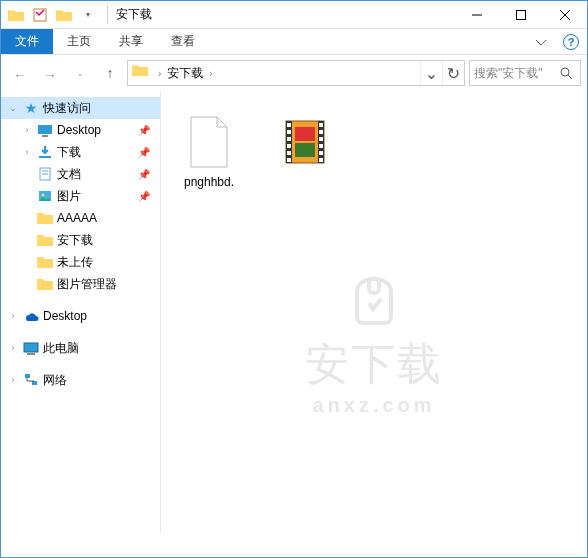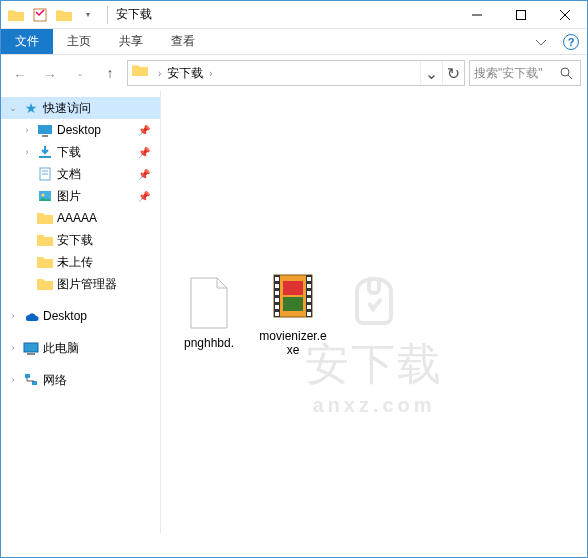--- a/index.html
+++ b/index.html
@@ -43,21 +43,21 @@
 
 .tree { width: 160px; border-right: 1px solid #e8e8e8; overflow-y: auto; padding-top: 6px; font-size: 12px; }
 .tree-item { display: flex; align-items: center; height: 22px; padding-left: 6px; gap: 3px; white-space: nowrap; }
 .tree-item.selected { background: #cde8ff; }
 .tree-item .expander { width: 12px; color: #888; font-size: 9px; text-align: center; }
 .tree-item .ticon { width: 18px; height: 18px; display: flex; align-items: center; justify-content: center; }
 .tree-item.level2 { padding-left: 20px; }
 .tree-sep { height: 10px; }
 
 
-.content { flex: 1; padding: 18px 8px; display: flex; align-items: center; gap: 4px; position: relative; }
+.content { flex: 1; padding: 18px 8px; display: flex; align-items: flex-start; gap: 16px; position: relative; }
 .file-item { width: 80px; display: flex; flex-direction: column; align-items: center; text-align: center; padding: 4px; }
 .file-item.selected { background: #cde8ff; border: 1px solid #8cc7f7; }
 .file-item .thumb { width: 60px; height: 58px; display: flex; align-items: center; justify-content: center; margin-bottom: 4px; }
 .file-item .fname { font-size: 12px; line-height: 14px; word-break: break-all; }
 
 
 .watermark { position: absolute; left: 50%; top: 50%; transform: translate(-50%, -30%); color: #e7e7e7; text-align: center; pointer-events: none; }
 .watermark .wm-main { font-size: 44px; font-weight: 500; letter-spacing: 2px;}
 .watermark .wm-sub { font-size: 20px; letter-spacing: 4px; font-weight: bold; }
 
@@ -323,21 +323,20 @@
           <rect x="39" y="6" width="4" height="4" fill="#fff"></rect>
             <rect x="39" y="13" width="4" height="4" fill="#fff"></rect>
             <rect x="39" y="20" width="4" height="4" fill="#fff"></rect>
             <rect x="39" y="27" width="4" height="4" fill="#fff"></rect>
             <rect x="39" y="34" width="4" height="4" fill="#fff"></rect>
             <rect x="39" y="41" width="4" height="4" fill="#fff"></rect>
           <rect x="15" y="10" width="20" height="14" fill="#d33"></rect>
             <rect x="15" y="26" width="20" height="14" fill="#3a7a2a"></rect>
         </svg>
       </div>
-      <div class="fname">movienizer.exe</div>
     </div>
 
     <div class="watermark">
       <svg width="70" height="64" viewBox="0 0 70 64" style="display:block;margin:0 auto 4px;">
         <path d="M18 24 a14 10 0 0 1 34 0 v26 a6 6 0 0 1 -6 6 h-22 a6 6 0 0 1 -6 -6 z" fill="none" stroke="#e7e7e7" stroke-width="4"></path>
         <rect x="30" y="12" width="10" height="14" rx="4" fill="none" stroke="#e7e7e7" stroke-width="4"></rect>
         <path d="M30 36 l4 6 l8 -10" fill="none" stroke="#e7e7e7" stroke-width="4"></path>
       </svg>
       <div class="wm-main">安下载</div>
       <div class="wm-sub">anxz.com</div>

